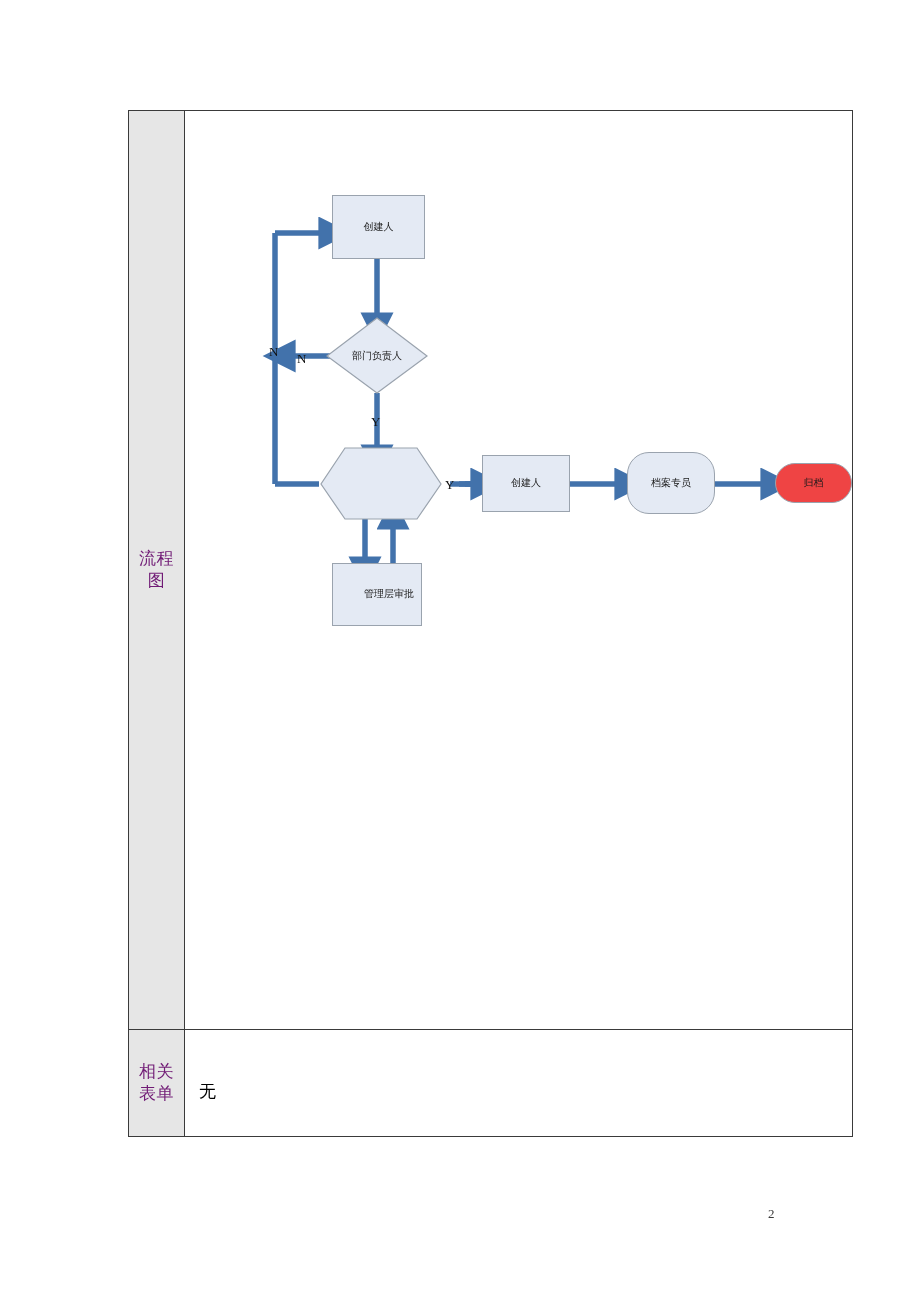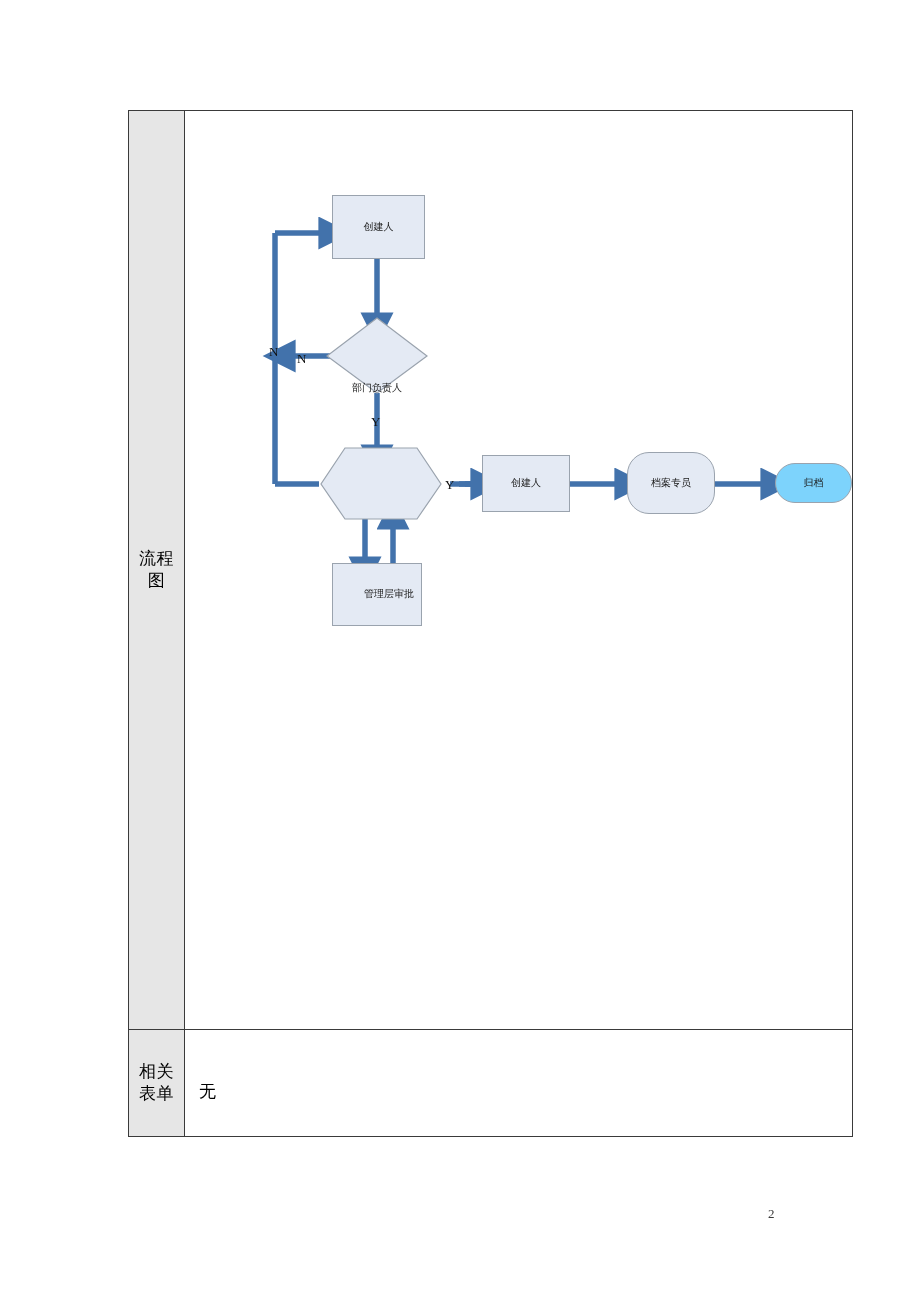--- a/index.html
+++ b/index.html
@@ -31,21 +31,21 @@
   }
   .label-cell{
     position:absolute;left:0;top:0;
     width:56px;height:100%;
     background:#e6e6e6;
     box-sizing:border-box;
     border-right:1.4px solid #3a3a3a;
     display:flex;align-items:center;justify-content:center;
     text-align:center;
     font-size:17px;
-    color:#000000;
+    color:#701a75;
     line-height:1.32;
     letter-spacing:0.5px;
     font-weight:400;
   }
   .label-cell span{display:block;width:40px;}
   .content-cell{
     position:absolute;left:56px;top:0;right:0;height:100%;
   }
   .forms-value{
     position:absolute;left:14px;top:50px;
@@ -65,25 +65,25 @@
     font-size:10px;
     color:#1a1a1a;
     line-height:1.45;
     z-index:3;
   }
   .node.rect{
     background:#e4eaf4;
     border:1px solid #9aa3ae;
   }
   .node.rounded{
-    background:#7dd3fc;
+    background:#ef4444;
     border:1px solid #9aa3ae;
     border-radius:999px;
   }
-  .node.shaped{background:transparent;border:none;align-items:flex-end;}
+  .node.shaped{background:transparent;border:none;}
   .node .shape-label{position:relative;z-index:4;}
 
   .edge-label{
     position:absolute;
     font-family:"Liberation Serif", serif;
     font-size:13px;
     color:#111;
     z-index:5;
     background:transparent;
   }

